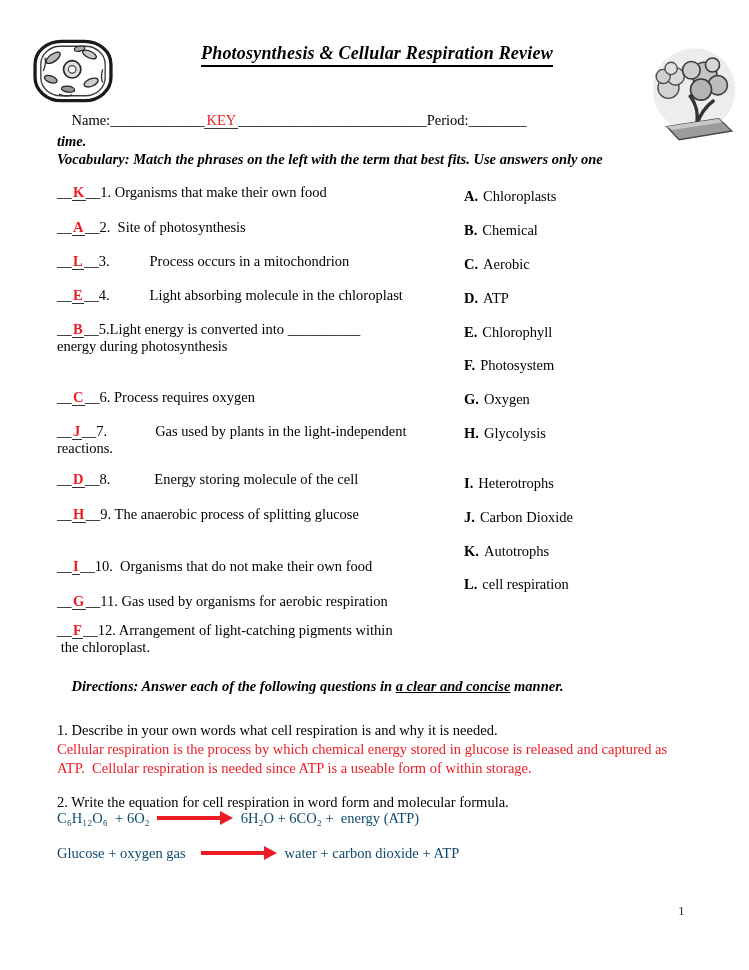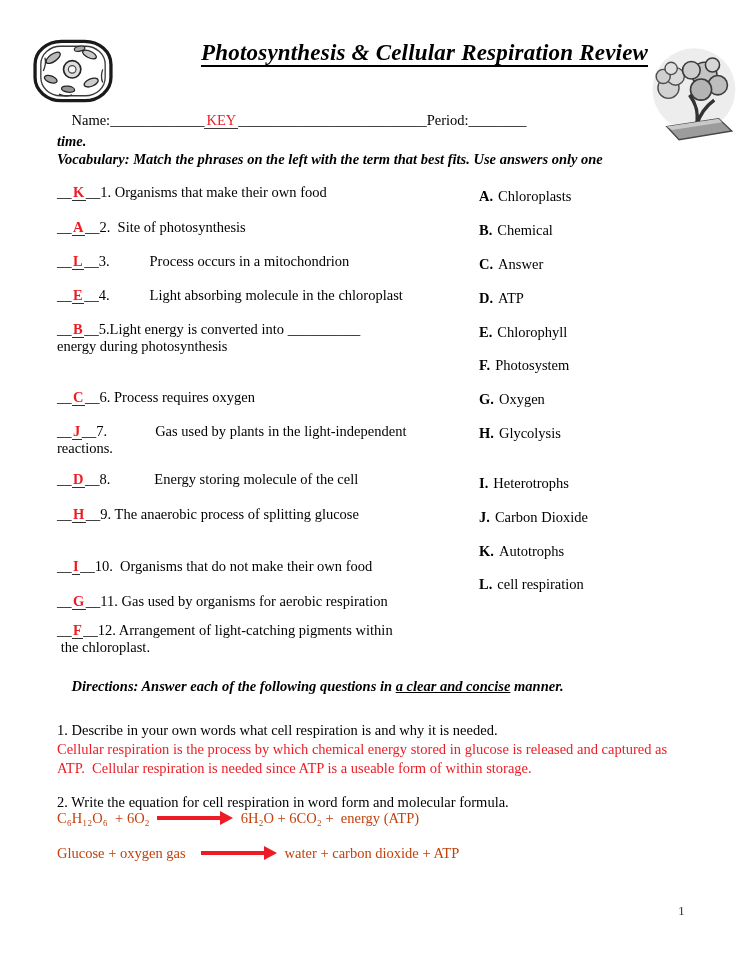--- a/index.html
+++ b/index.html
@@ -4,40 +4,40 @@
 <style>
   html, body { margin: 0; padding: 0; background: #ffffff; }
   .page {
     position: relative; width: 749px; height: 970px; background: #ffffff;
     font-family: "Liberation Serif", "DejaVu Serif", serif;
     color: #000; font-size: 14.5px; line-height: 17px; overflow: hidden;
   }
   .abs { position: absolute; }
   .title {
     left: 201px; top: 42px; font-weight: bold; font-style: italic;
-    font-size: 23px; line-height: 22px;
+    font-size: 18px; line-height: 22px;
     border-bottom: 2px solid #000; padding-bottom: 1px; letter-spacing: .2px;
   }
   .nameline { left: 57px; top: 95px; white-space: pre; }
   .nameline .key { color: #ed1c24; font-weight: normal; border-bottom: 1.5px solid #3a3a3a; padding: 0 2px; }
   .heading { font-weight: bold; font-style: italic; }
   .vocab-heading { left: 57px; top: 133px; width: 660px; line-height: 17.5px; }
   .vocab-heading span { display: block; }
   .vitem { left: 57px; width: 420px; white-space: pre-wrap; }
   .vitem .ans { color: #ed1c24; font-weight: bold; border-bottom: 1.5px solid #2f2f2f; padding: 0 1.5px; }
   .vitem .l2 { display: block; }
   .tabgap { display: inline-block; height: 1px; }
-  .term { left: 479px; white-space: pre; }
+  .term { left: 464px; white-space: pre; }
   .term .tl { font-weight: bold; margin-right: 5px; }
   .directions { left: 57px; top: 661px; white-space: pre-wrap; }
   .directions .ul { text-decoration: underline; }
   .q { left: 57px; white-space: pre-wrap; }
   .red-ans { left: 57px; width: 672px; color: #ed1c24; line-height: 18.5px; }
   .red-ans span { display: block; white-space: pre-wrap; }
-  .eqrow { left: 57px; display: flex; align-items: center; color: #c2410c; white-space: pre; height: 18px; }
+  .eqrow { left: 57px; display: flex; align-items: center; color: #0c4a6e; white-space: pre; height: 18px; }
   .arrow { display: inline-block; position: relative; height: 4px; background: #ed1c24; vertical-align: middle; }
   .arrow::after {
     content: ""; position: absolute; right: -13px; top: 50%; transform: translateY(-50%);
     width: 0; height: 0;
     border-left: 13px solid #ed1c24; border-top: 7px solid transparent; border-bottom: 7px solid transparent;
   }
   .arrow1 { width: 63px; margin: 0 21px 0 7px; }
   .arrow2 { width: 63px; margin: 0 21px 0 15px; }
   .pageno { left: 678px; top: 902px; font-size: 13.5px; color: #3c3c3c; }
   .clipart svg { display: block; }
@@ -117,21 +117,21 @@
   <div class="abs vitem" style="top:506px"><span class="u">__</span><span class="ans">H</span><span class="u">__</span><span>9. </span><span>The anaerobic process of splitting glucose</span></div>
 
   <div class="abs vitem" style="top:558px"><span class="u">__</span><span class="ans">I</span><span class="u">__</span><span>10.  </span><span>Organisms that do not make their own food</span></div>
 
   <div class="abs vitem" style="top:593px"><span class="u">__</span><span class="ans">G</span><span class="u">__</span><span>11. </span><span>Gas used by organisms for aerobic respiration</span></div>
 
   <div class="abs vitem" style="top:622px"><span class="u">__</span><span class="ans">F</span><span class="u">__</span><span>12. </span><span>Arrangement of light-catching pigments within</span><span class="l2"> the chloroplast.</span></div>
 
   <div class="abs term" style="top:188px"><span class="tl">A.</span><span>Chloroplasts</span></div>
   <div class="abs term" style="top:222px"><span class="tl">B.</span><span>Chemical</span></div>
-  <div class="abs term" style="top:256px"><span class="tl">C.</span><span>Answer</span></div>
+  <div class="abs term" style="top:256px"><span class="tl">C.</span><span>Aerobic</span></div>
   <div class="abs term" style="top:290px"><span class="tl">D.</span><span>ATP</span></div>
   <div class="abs term" style="top:324px"><span class="tl">E.</span><span>Chlorophyll</span></div>
   <div class="abs term" style="top:357px"><span class="tl">F.</span><span>Photosystem</span></div>
   <div class="abs term" style="top:391px"><span class="tl">G.</span><span>Oxygen</span></div>
   <div class="abs term" style="top:425px"><span class="tl">H.</span><span>Glycolysis</span></div>
   <div class="abs term" style="top:475px"><span class="tl">I.</span><span>Heterotrophs</span></div>
   <div class="abs term" style="top:509px"><span class="tl">J.</span><span>Carbon Dioxide</span></div>
   <div class="abs term" style="top:543px"><span class="tl">K.</span><span>Autotrophs</span></div>
   <div class="abs term" style="top:576px"><span class="tl">L.</span><span>cell respiration</span></div>
 

